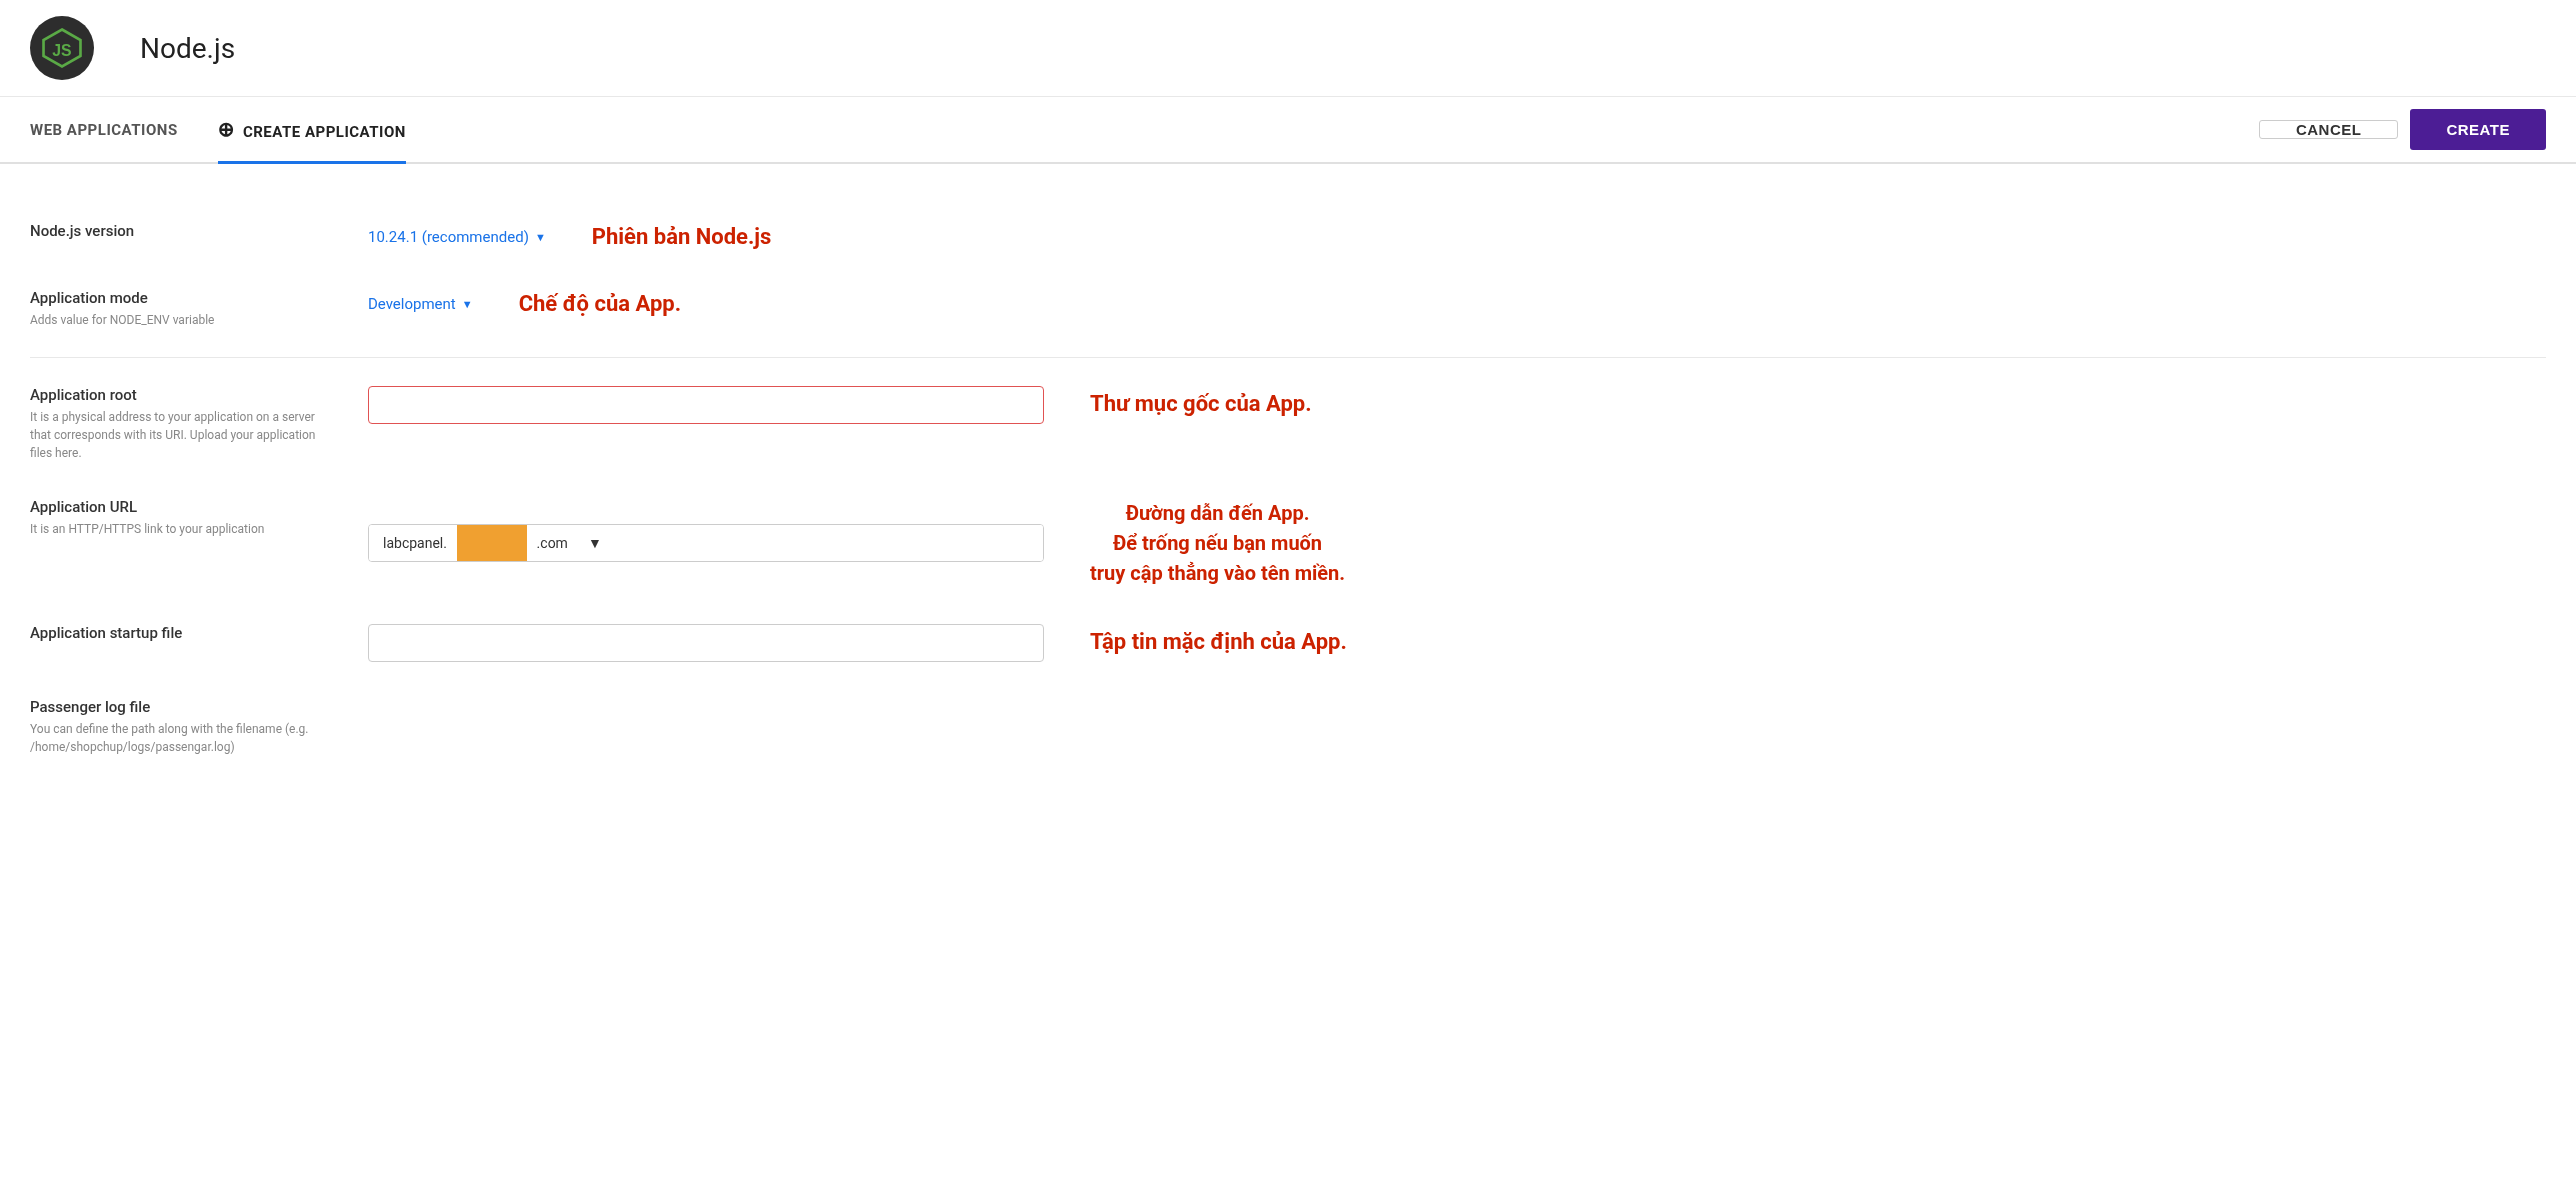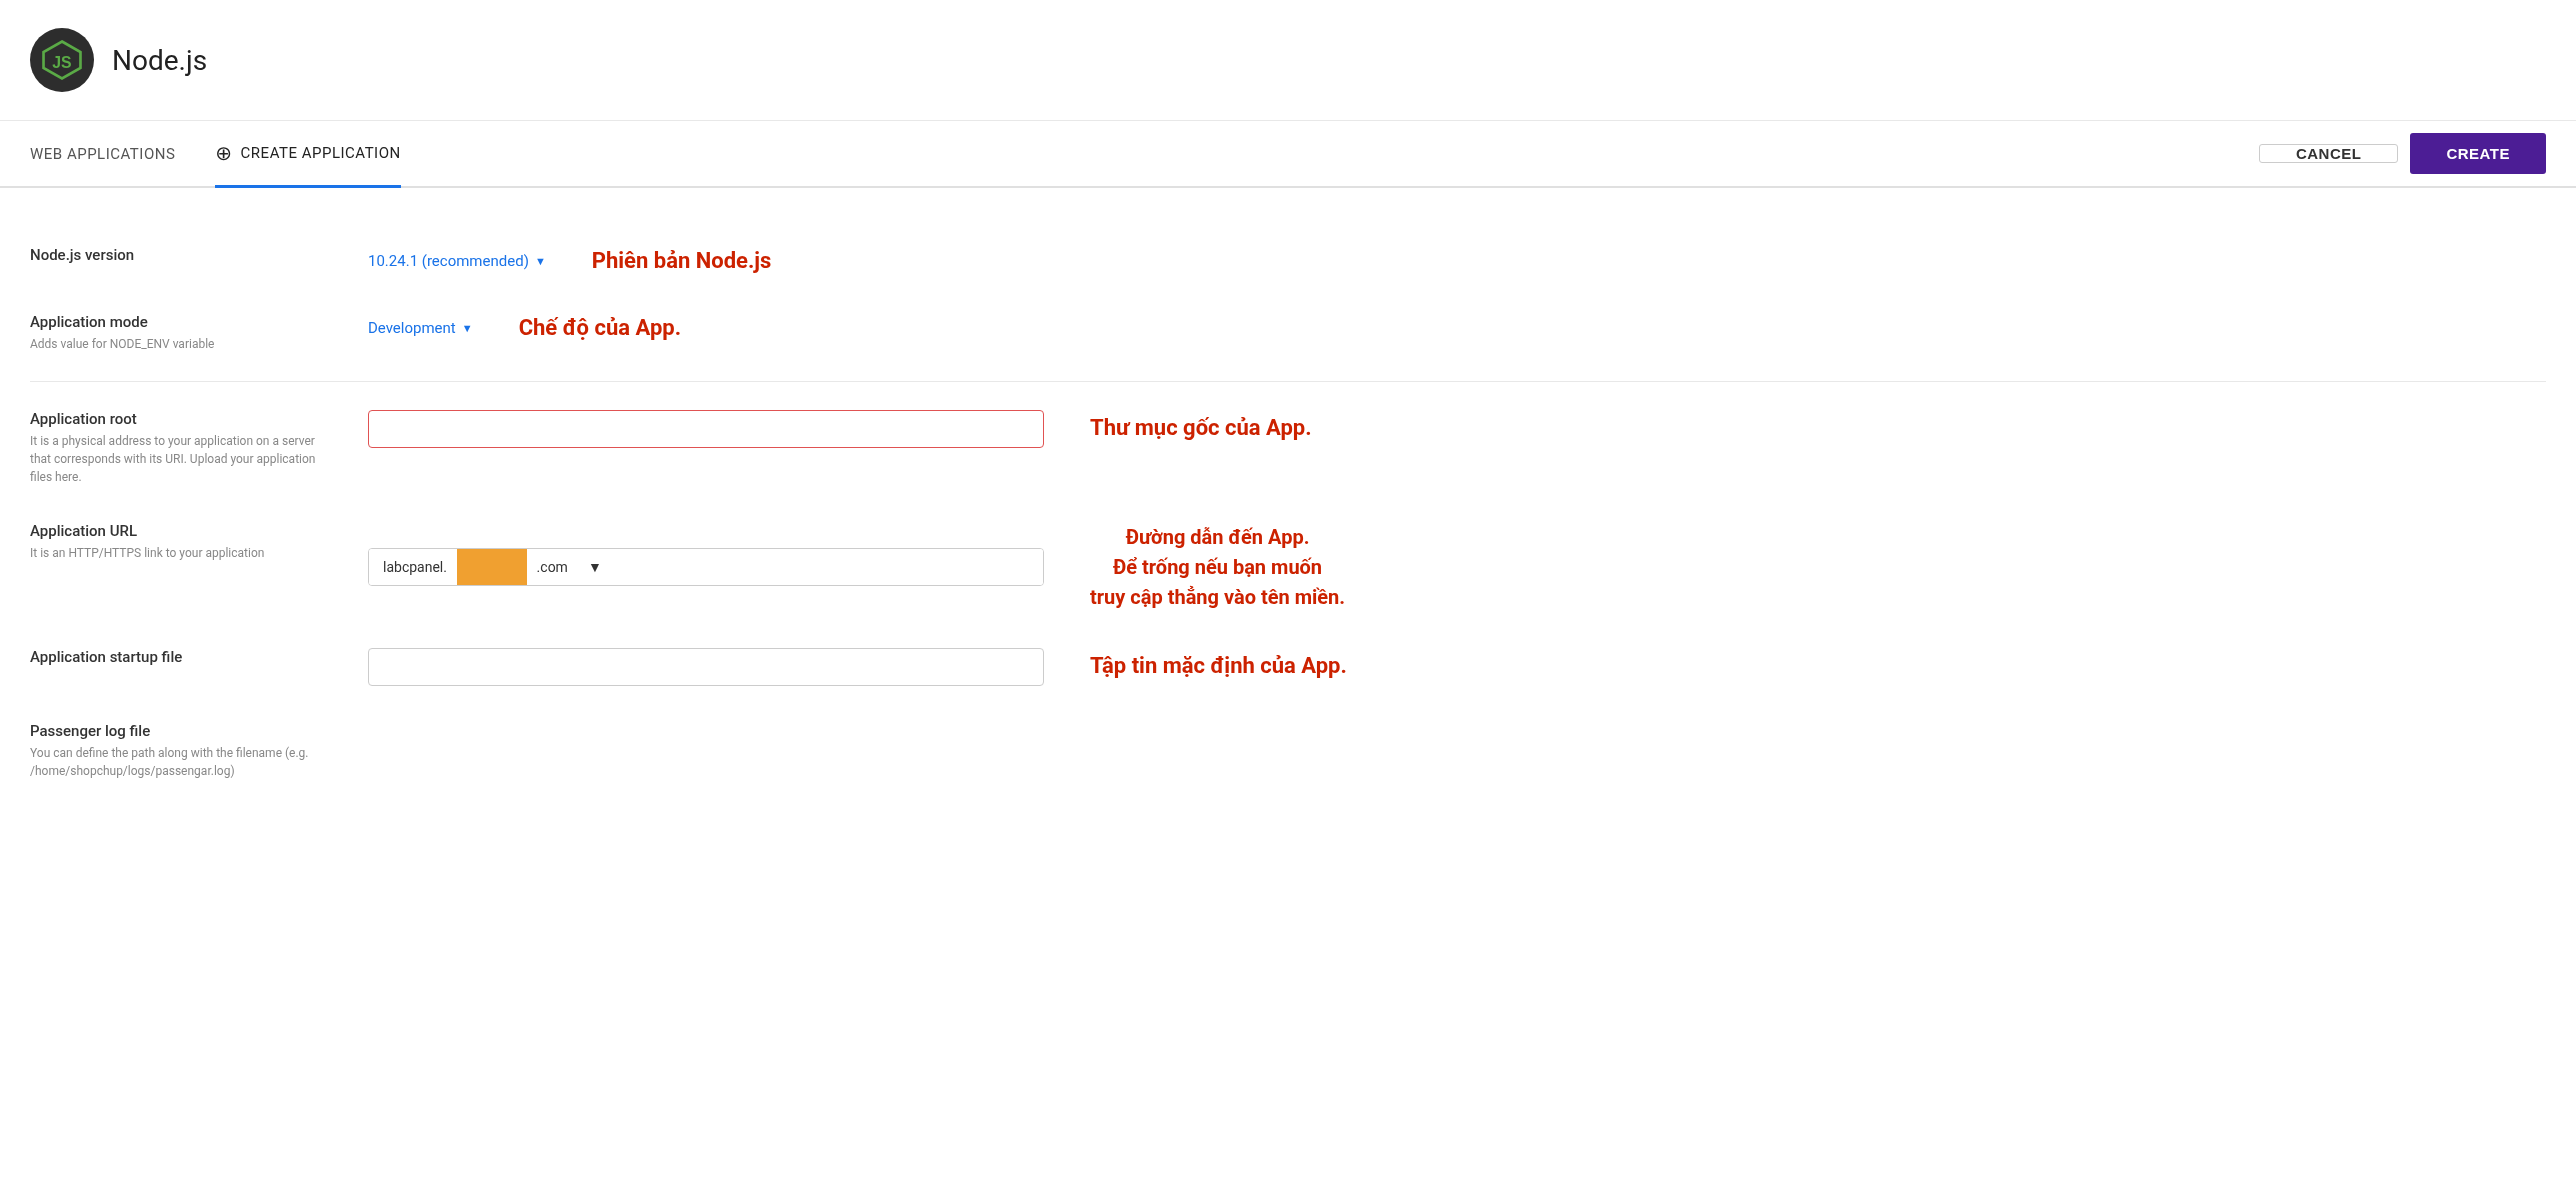--- a/index.html
+++ b/index.html
@@ -7,22 +7,23 @@
       font-family: -apple-system, BlinkMacSystemFont, 'Segoe UI', Roboto, sans-serif;
       background: #fff;
       color: #333;
       font-size: 14px;
     }
 
     
     .header {
       display: flex;
       align-items: center;
-      padding: 28px 30px;
+      padding: 16px 30px;
       border-bottom: 1px solid #e8e8e8;
+      gap: 28px;
     }
     .logo-circle {
       width: 64px;
       height: 64px;
       background: #2d2d2d;
       border-radius: 50%;
       display: flex;
       align-items: center;
       justify-content: center;
       margin-right: 18px;
@@ -41,25 +42,25 @@
     
     .nav-tabs {
       display: flex;
       align-items: center;
       padding: 0 30px;
       border-bottom: 2px solid #e0e0e0;
       position: relative;
     }
     .nav-tab {
       display: flex;
-      align-items: center;
+      align-items: flex-end;
       padding: 20px 0;
       margin-right: 40px;
       font-size: 15px;
-      font-weight: 400;
+      font-weight: 700;
       color: #555;
       cursor: pointer;
       text-transform: uppercase;
       letter-spacing: 0.5px;
       position: relative;
       text-decoration: none;
     }
     .nav-tab.active {
       color: #222;
       border-bottom: 3px solid #1a73e8;

